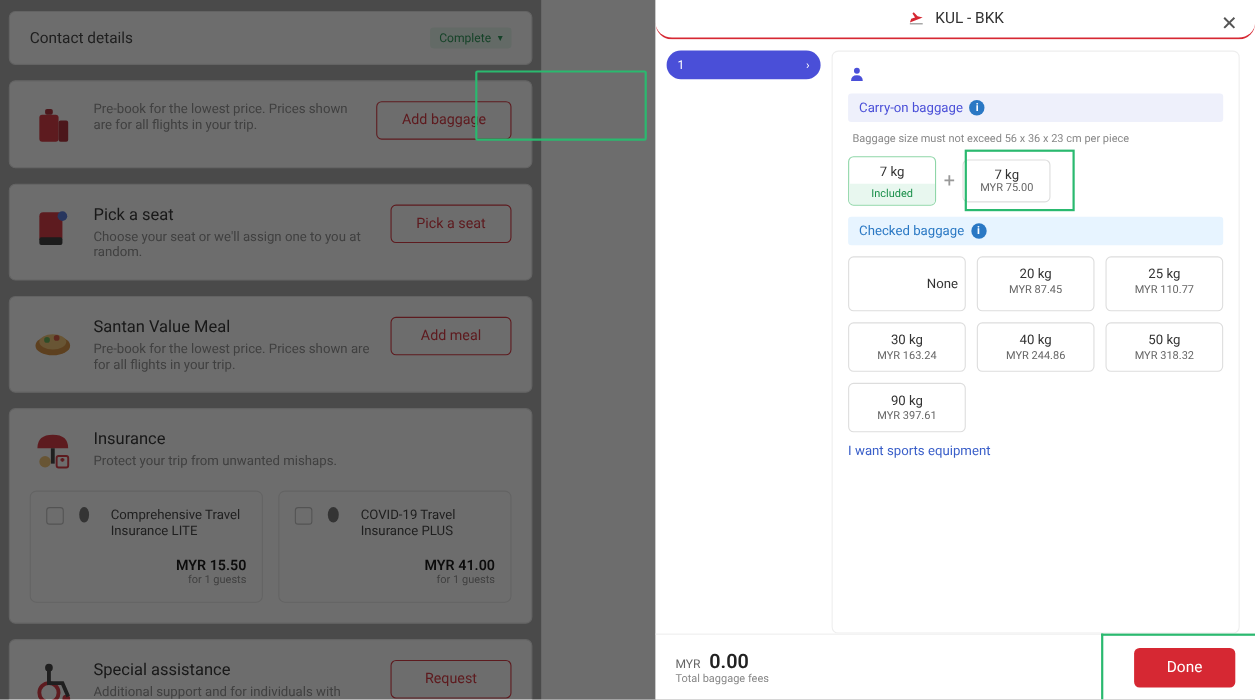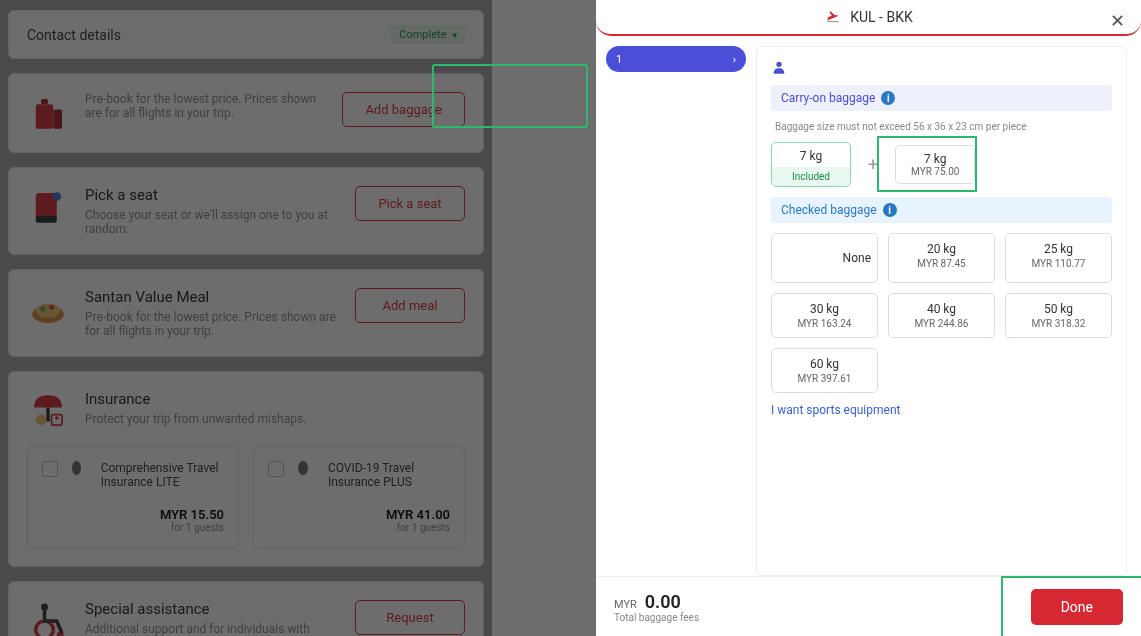--- a/index.html
+++ b/index.html
@@ -79,21 +79,21 @@
   }
   .person-row { color:#4a4fd8; }
   .section-h {
     display:flex; align-items:center; gap:6px; padding:6px 10px; border-radius:3px; font-size:12px;
   }
   .section-h.carry { background:#eef0fb; color:#4a4fd8; }
   .section-h.checked { background:#e7f4ff; color:#2a78c4; }
   .info-i { width:14px; height:14px; border-radius:50%; background:#2a78c4; color:#fff; font-size:10px; display:inline-flex; align-items:center; justify-content:center; font-weight:bold; }
   .hint { font-size:10px; color:#888; padding:0 4px; }
 
-  .opt-row { display:flex; align-items:center; gap:17px; flex-wrap:wrap; position:relative; }
+  .opt-row { display:flex; align-items:center; gap:7px; flex-wrap:wrap; position:relative; }
   .plus-sep { font-size:18px; color:#999; }
   .opt {
     border:1px solid #ddd; border-radius:5px; padding:6px 10px; min-width:80px; text-align:center;
     font-size:12px; color:#333; background:#fff; cursor:pointer;
   }
   .opt .w { display:block; }
   .opt .p { display:block; font-size:10px; color:#666; }
   .opt.included { border-color:#8fd6a8; }
   .opt.included .p { color:#1a8f4a; background:#e8f7ef; border-radius:0 0 4px 4px; margin:4px -10px -6px; padding:4px 0; }
 
@@ -304,21 +304,21 @@
         <span class="info-i">i</span>
       </div>
 
       <div class="checked-grid" id="checked-grid">
           <div class="cg-opt none">None</div>
           <div class="cg-opt"><span class="w">20 kg</span><span class="p">MYR 87.45</span></div>
           <div class="cg-opt"><span class="w">25 kg</span><span class="p">MYR 110.77</span></div>
           <div class="cg-opt"><span class="w">30 kg</span><span class="p">MYR 163.24</span></div>
           <div class="cg-opt"><span class="w">40 kg</span><span class="p">MYR 244.86</span></div>
           <div class="cg-opt"><span class="w">50 kg</span><span class="p">MYR 318.32</span></div>
-          <div class="cg-opt"><span class="w">60 kg</span><span class="p">MYR 397.61</span></div>
+          <div class="cg-opt"><span class="w">90 kg</span><span class="p">MYR 397.61</span></div>
         </div>
 
       <div class="sports-link">I want sports equipment</div>
     </div>
   </div>
 
   <div class="drawer-footer">
     <div class="total-block">
       <span class="cur">MYR</span>
       <span class="val">0.00</span>

